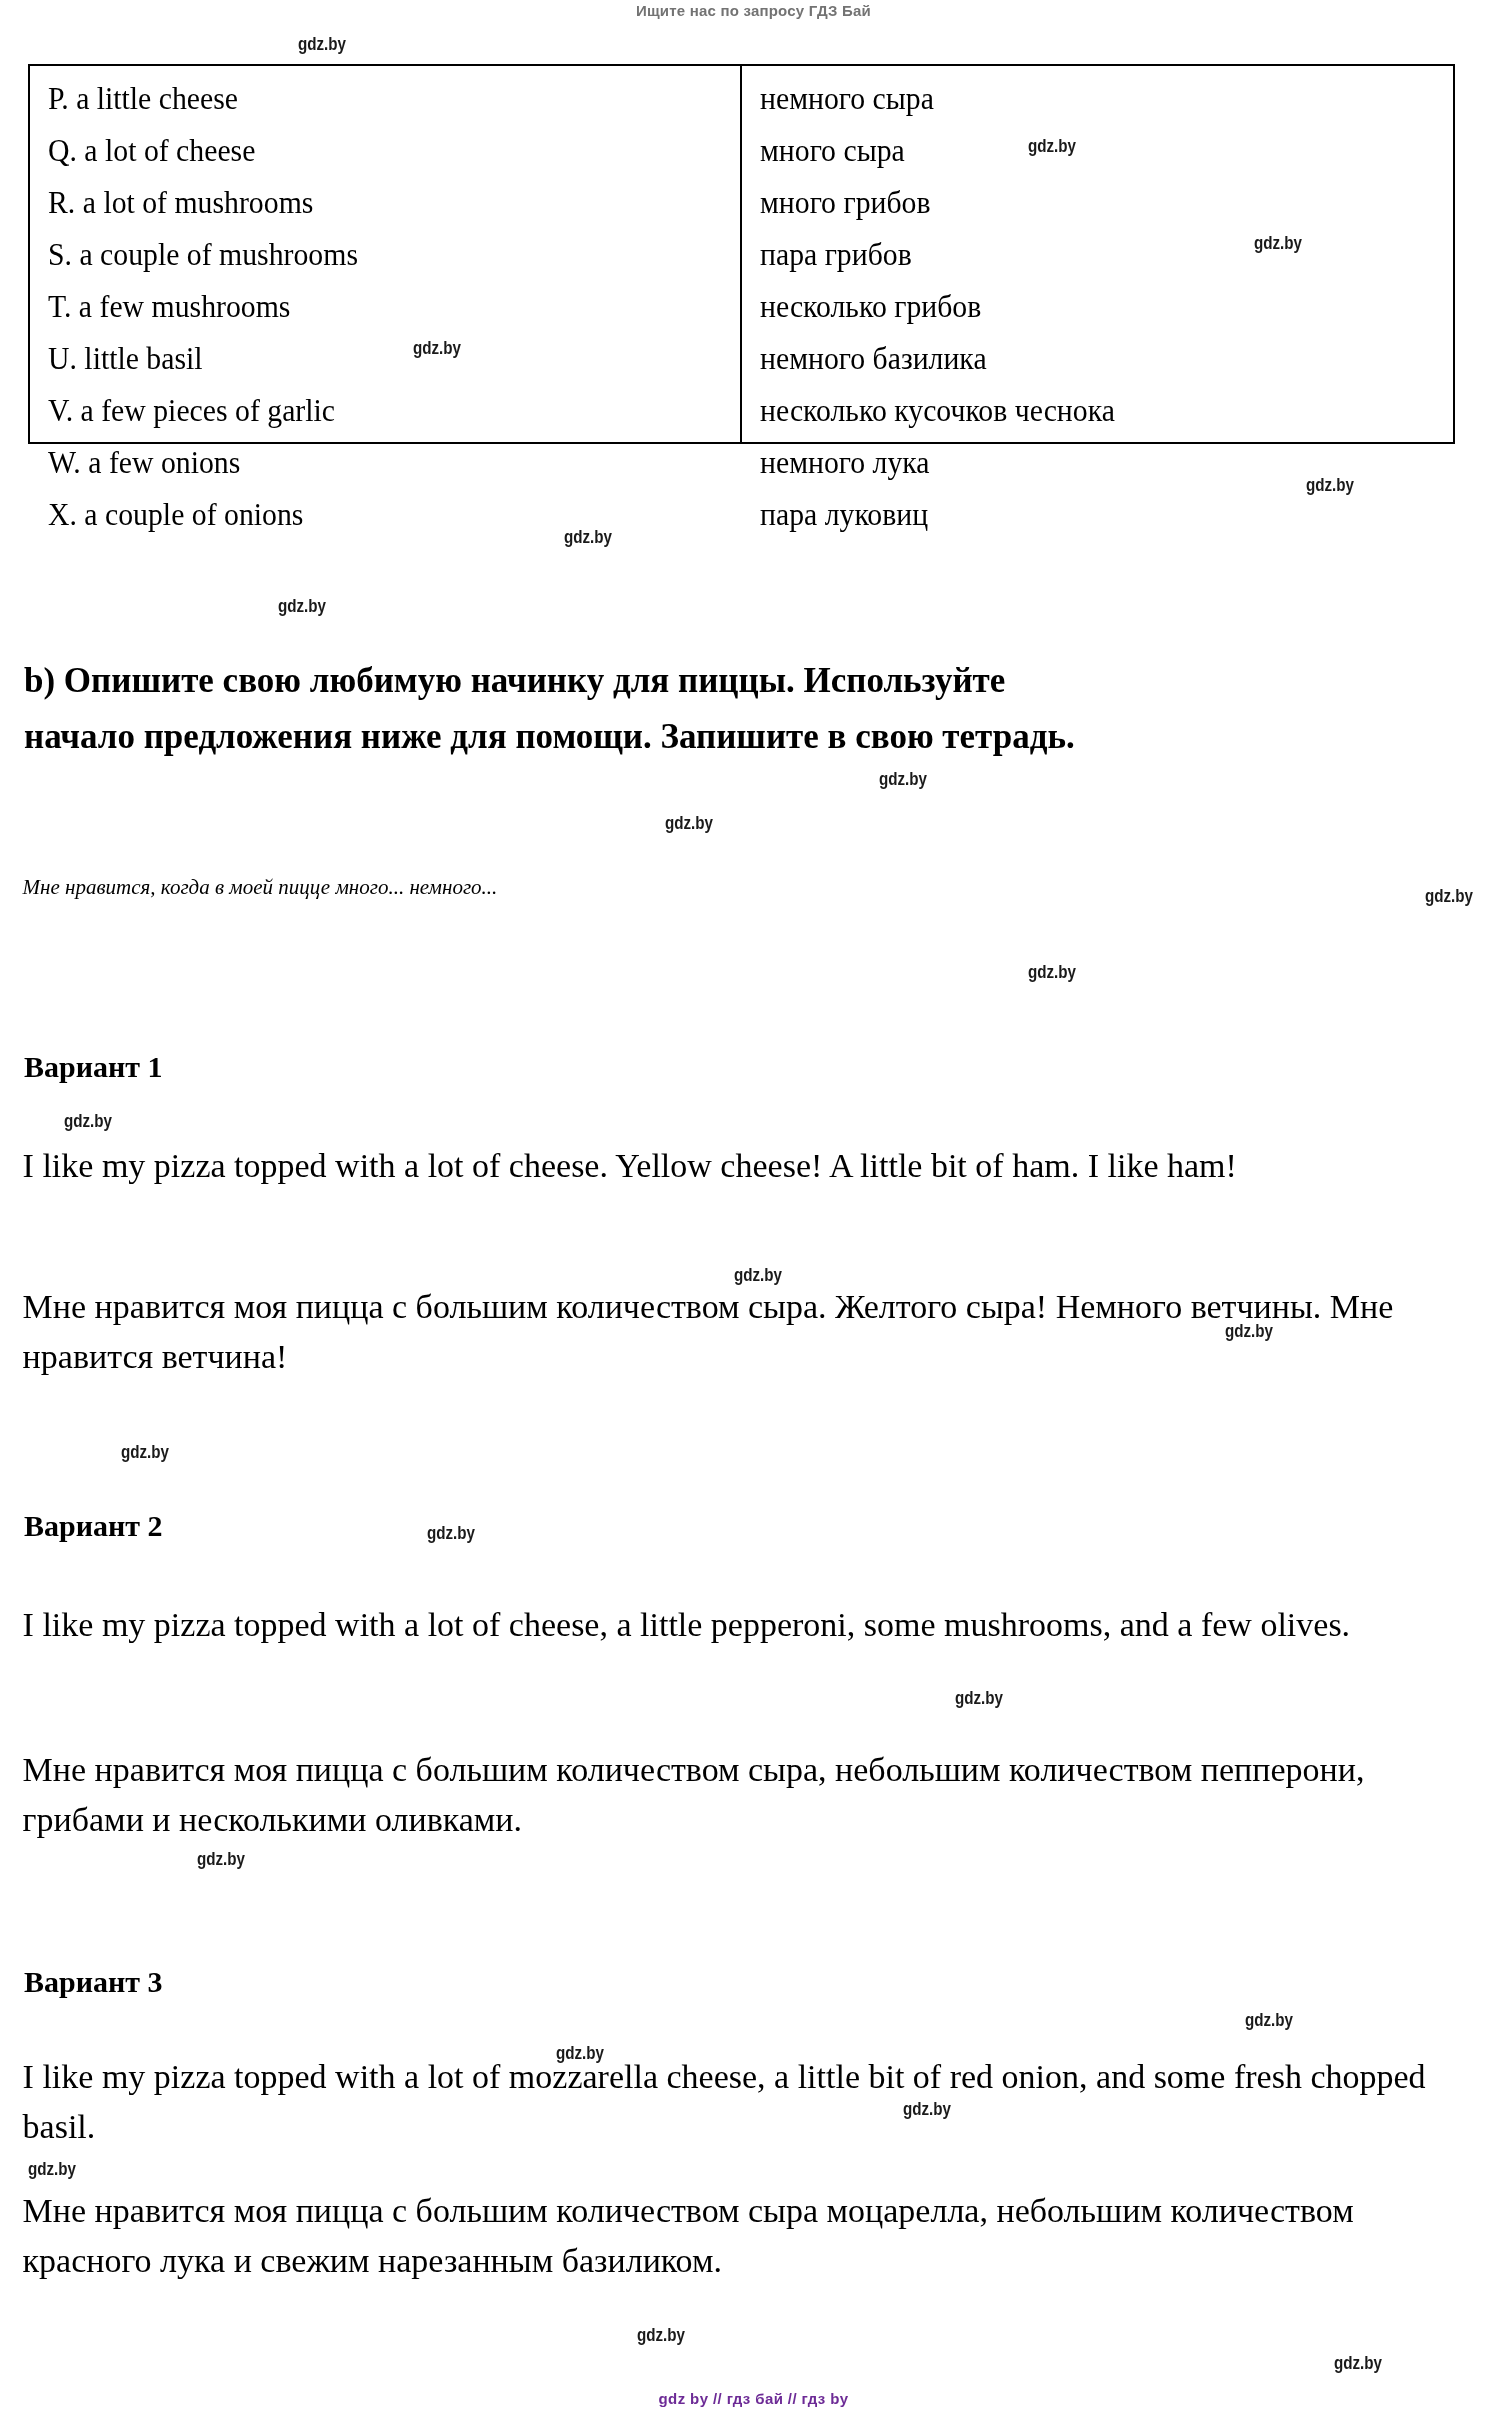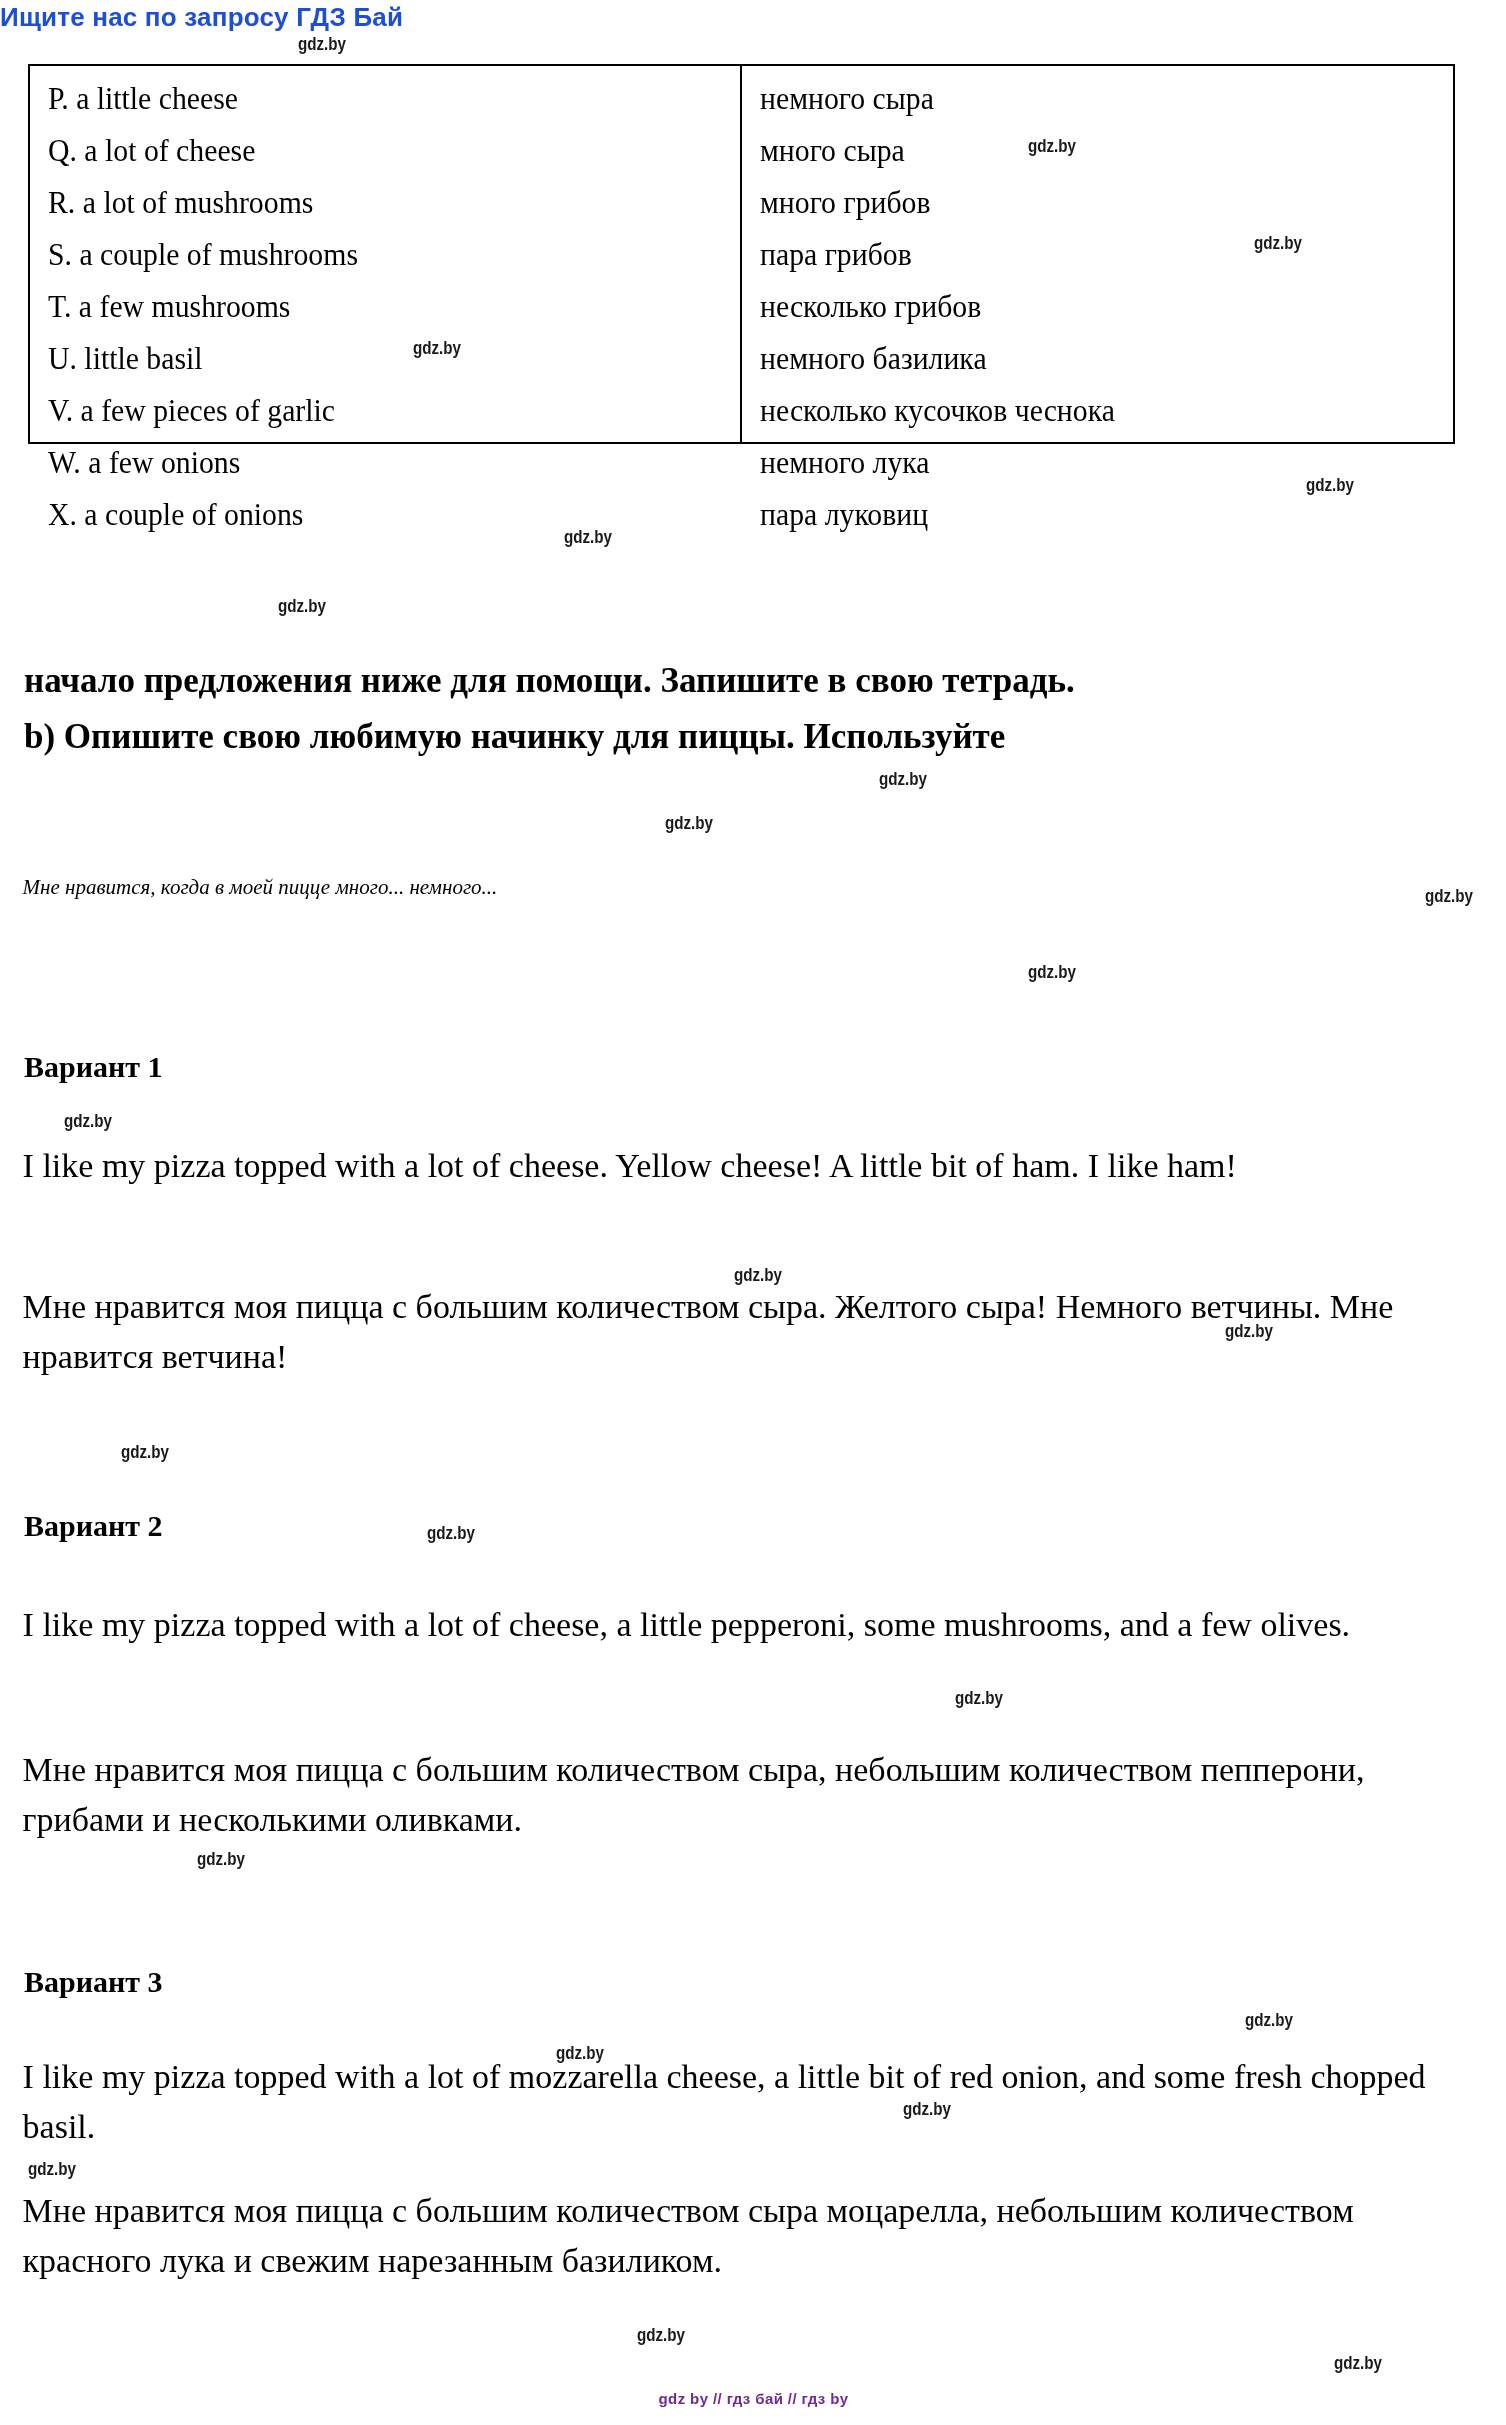--- a/index.html
+++ b/index.html
@@ -17,25 +17,25 @@
     color: #000000;
     overflow: hidden;
   }
 
   
   .promo {
     position: absolute;
     left: 0;
     top: 1.6px;
     width: 1507px;
-    text-align: left;
+    text-align: center;
     font-family: "Liberation Sans", "DejaVu Sans", sans-serif;
     font-weight: bold;
-    font-size: 26px;
-    color: #1d4ed8;
+    font-size: 15px;
+    color: #737373;
     letter-spacing: 0.2px;
   }
 
   
   .wm {
     position: absolute;
     font-family: "Liberation Sans", "DejaVu Sans", sans-serif;
     font-size: 18.5px;
     font-weight: bold;
     color: #1a1a1a;
@@ -175,22 +175,22 @@
 
   <div class="wm" style="left:1028px; top:137px;">gdz.by</div>
   <div class="wm" style="left:1254px; top:234px;">gdz.by</div>
   <div class="wm" style="left:413px; top:339px;">gdz.by</div>
   <div class="wm" style="left:1306px; top:476px;">gdz.by</div>
   <div class="wm" style="left:564px; top:528px;">gdz.by</div>
 
   <div class="wm" style="left:278px; top:597px;">gdz.by</div>
 
   <div class="task-b">
+    <div>b) Опишите свою любимую начинку для пиццы. Используйте</div>
     <div>начало предложения ниже для помощи. Запишите в свою тетрадь.</div>
-    <div>b) Опишите свою любимую начинку для пиццы. Используйте</div>
   </div>
 
   <div class="wm" style="left:879px; top:770px;">gdz.by</div>
   <div class="wm" style="left:665px; top:814px;">gdz.by</div>
 
   <div class="prompt-italic">Мне нравится, когда в моей пицце много... немного...</div>
 
   <div class="wm" style="left:1425px; top:887px;">gdz.by</div>
   <div class="wm" style="left:1028px; top:963px;">gdz.by</div>
 

